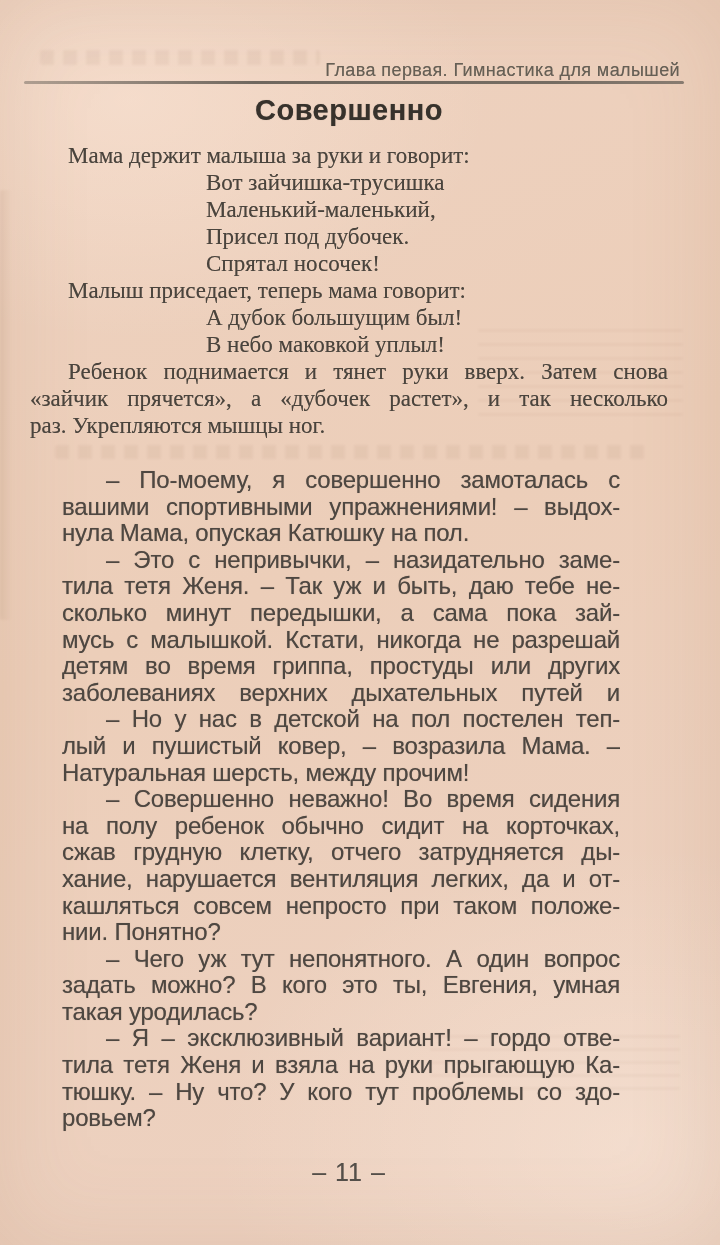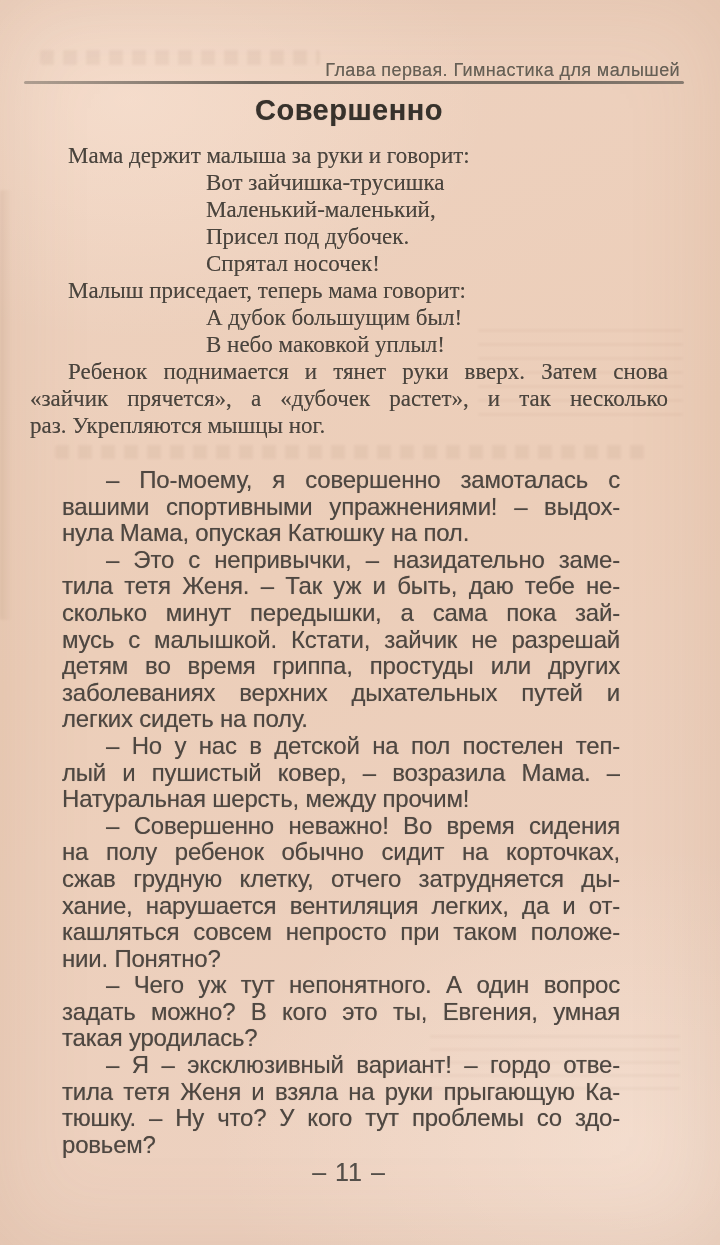--- a/index.html
+++ b/index.html
@@ -129,24 +129,23 @@
     <div class="x-line">раз. Укрепляются мышцы ног.</div>
   </div>
 
   <div class="story-text">
     <div class="s-line indent just">– По-моему, я совершенно замоталась с</div>
     <div class="s-line just">вашими спортивными упражнениями! – выдох-</div>
     <div class="s-line">нула Мама, опуская Катюшку на пол.</div>
     <div class="s-line indent just">– Это с непривычки, – назидательно заме-</div>
     <div class="s-line just">тила тетя Женя. – Так уж и быть, даю тебе не-</div>
     <div class="s-line just">сколько минут передышки, а сама пока зай-</div>
-    <div class="s-line just">мусь с малышкой. Кстати, зайчик не разрешай</div>
+    <div class="s-line just">мусь с малышкой. Кстати, никогда не разрешай</div>
     <div class="s-line just">детям во время гриппа, простуды или других</div>
     <div class="s-line just">заболеваниях верхних дыхательных путей и</div>
-    <div class="s-line">легких сидеть на полу.</div>
     <div class="s-line indent just">– Но у нас в детской на пол постелен теп-</div>
     <div class="s-line just">лый и пушистый ковер, – возразила Мама. –</div>
     <div class="s-line">Натуральная шерсть, между прочим!</div>
     <div class="s-line indent just">– Совершенно неважно! Во время сидения</div>
     <div class="s-line just">на полу ребенок обычно сидит на корточках,</div>
     <div class="s-line just">сжав грудную клетку, отчего затрудняется ды-</div>
     <div class="s-line just">хание, нарушается вентиляция легких, да и от-</div>
     <div class="s-line just">кашляться совсем непросто при таком положе-</div>
     <div class="s-line">нии. Понятно?</div>
     <div class="s-line indent just">– Чего уж тут непонятного. А один вопрос</div>

